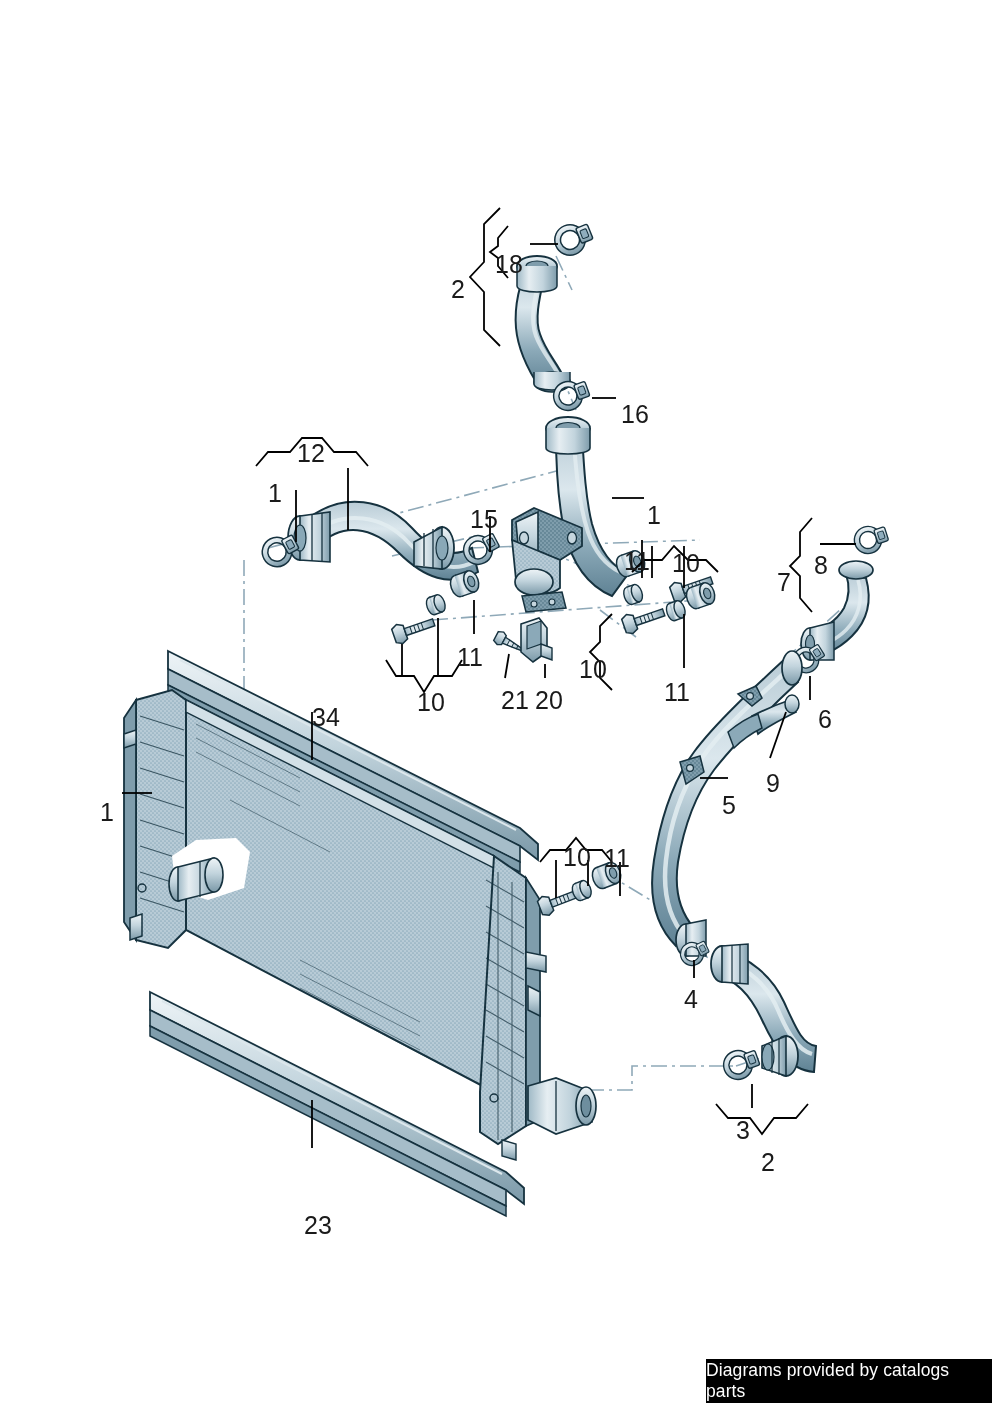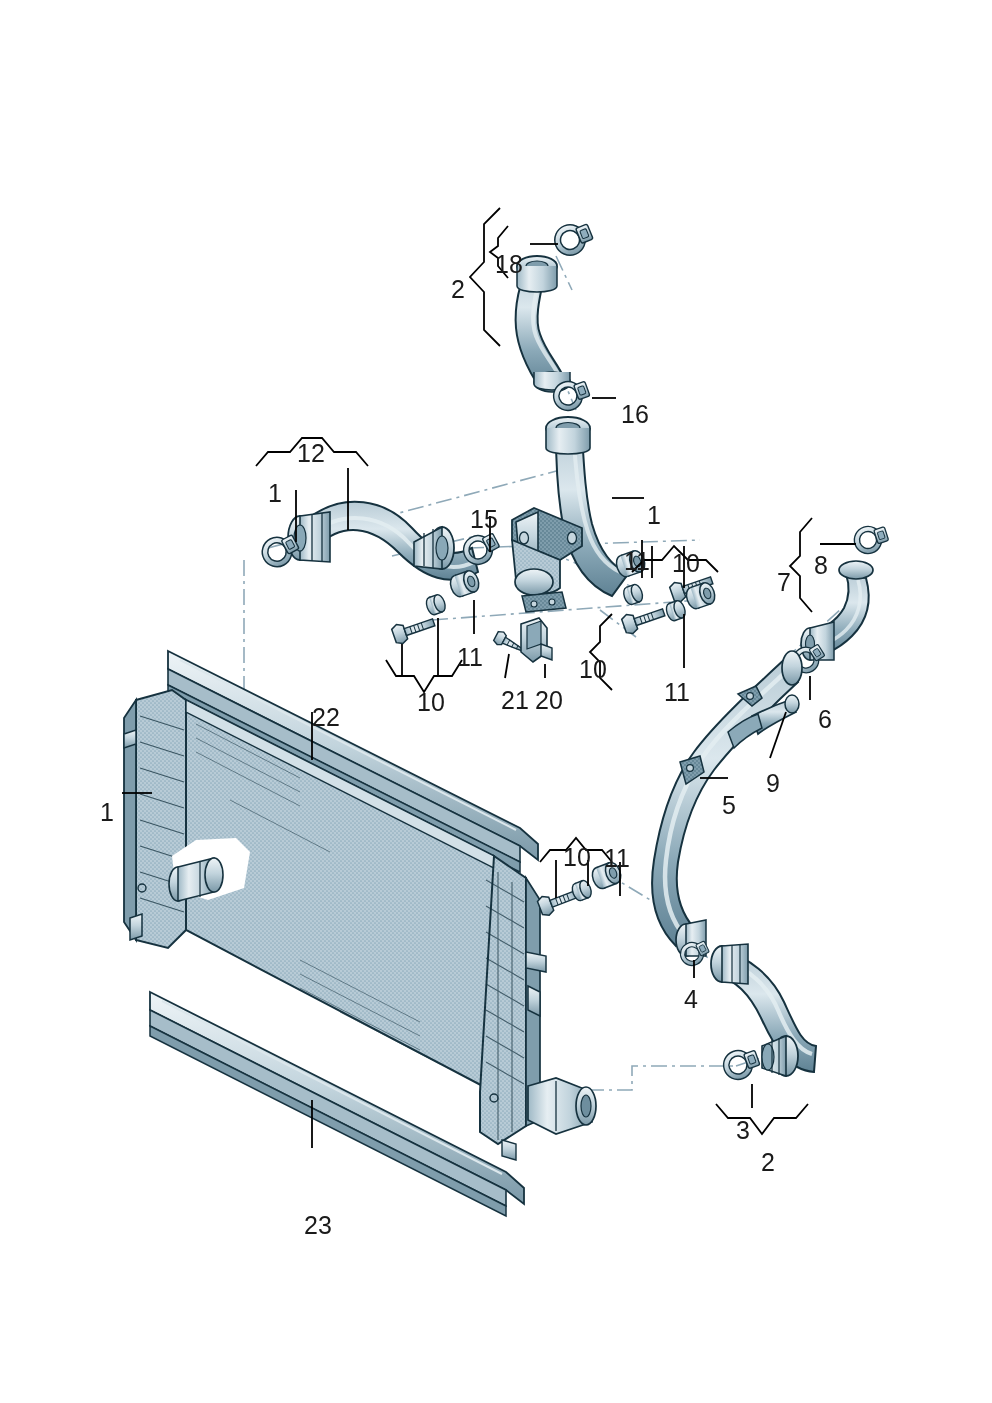--- a/index.html
+++ b/index.html
@@ -447,17 +447,20 @@
   <div class="callout" style="left:604px;top:846px;">11</div>
   <div class="callout" style="left:297px;top:441px;">12</div>
   <div class="callout" style="left:268px;top:481px;">1</div>
   <div class="callout" style="left:470px;top:507px;">15</div>
   <div class="callout" style="left:647px;top:503px;">1</div>
   <div class="callout" style="left:621px;top:402px;">16</div>
   <div class="callout" style="left:451px;top:277px;">2</div>
   <div class="callout" style="left:495px;top:252px;">18</div>
   <div class="callout" style="left:535px;top:688px;">20</div>
   <div class="callout" style="left:501px;top:688px;text-align:center;">21</div>
-  <div class="callout" style="left:312px;top:705px;">22</div>
+  <div class="callout" style="left:312px;top:705px;">34</div>
   <div class="callout" style="left:304px;top:1213px;">23</div>
 
+  <div id="footer" style="left: 706px; top: 1359px; width: 286px; height: 44px; background: rgb(0, 0, 0);">
+    <span style="color: rgb(255, 255, 255);">Diagrams provided by catalogs parts</span>
+  </div>
 
 </div>
 
 </body></html>

